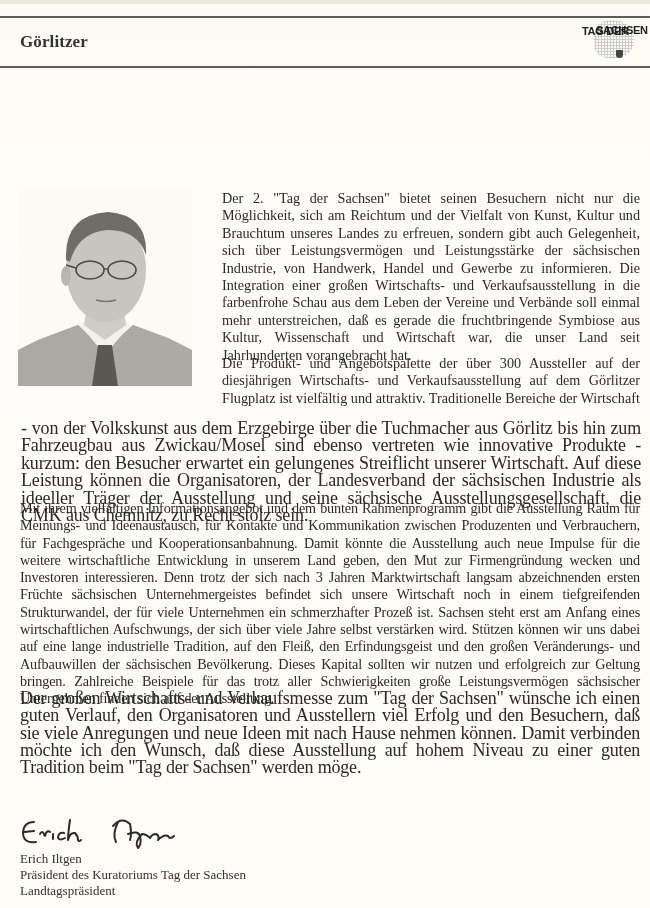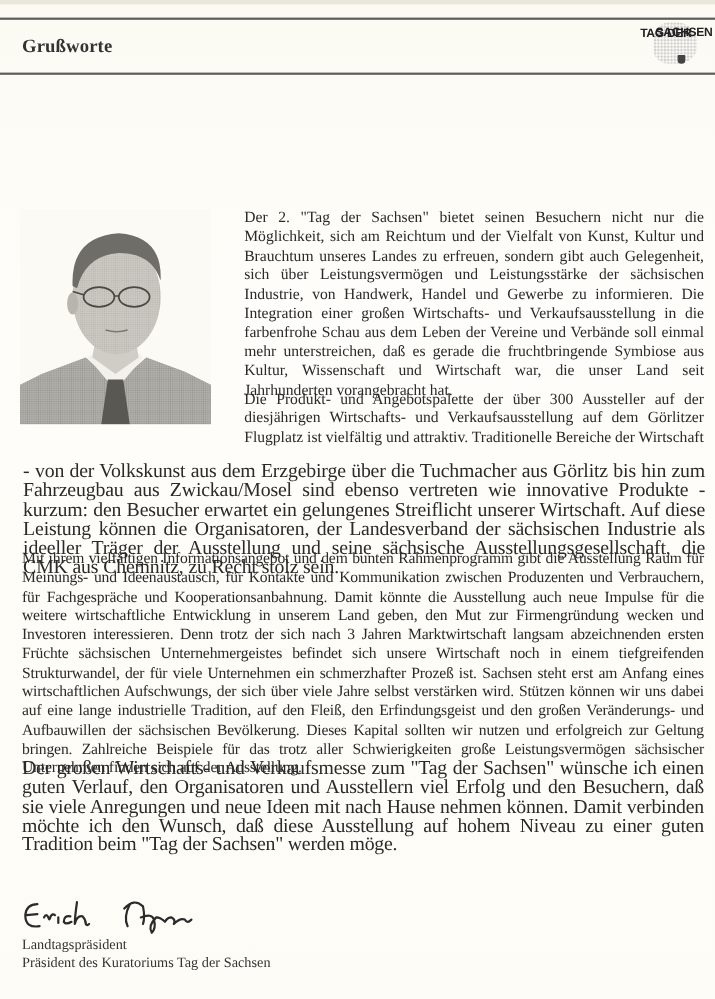--- a/index.html
+++ b/index.html
@@ -84,21 +84,21 @@
     .sig-block div { white-space: nowrap; }
   </style>
 </head>
 <body>
 
 <div class="page">
   <div class="scan-edge"></div>
   <div class="rule top"></div>
   <div class="rule bottom"></div>
 
-  <div class="heading">Grußworte</div>
+  <div class="heading">Görlitzer</div>
 
   <div class="logo">
     <div class="blob"></div>
     <span class="t1">TAG DER</span>
     <span class="t2">SACHSEN</span>
     <span class="crest"></span>
   </div>
 
   <div class="photo">
     <svg viewBox="0 0 174 196" preserveAspectRatio="none">
@@ -151,16 +151,17 @@
         <path d="M46 21 Q40 20 40 26 Q42 29 47 26"></path>
         <path d="M52 8 Q50 22 50 28 Q52 20 57 21 Q60 24 60 28 Q61 30 63 28"></path>
         <path d="M100 10 Q94 22 98 30"></path>
         <path d="M95 14 Q104 4 112 12 Q114 22 112 28"></path>
         <path d="M110 22 Q120 18 122 24 Q124 32 120 36 Q116 30 124 22 Q128 22 132 26 Q134 22 138 22 Q142 24 140 28 Q146 22 150 24 Q152 28 156 24"></path>
       </g>
     </svg>
   </div>
 
   <div class="sig-block">
+    <div>Erich Iltgen</div>
+    <div>Präsident des Kuratoriums Tag der Sachsen</div>
     <div>Landtagspräsident</div>
-    <div>Präsident des Kuratoriums Tag der Sachsen</div>
   </div>
 </div>
 
 </body></html>

